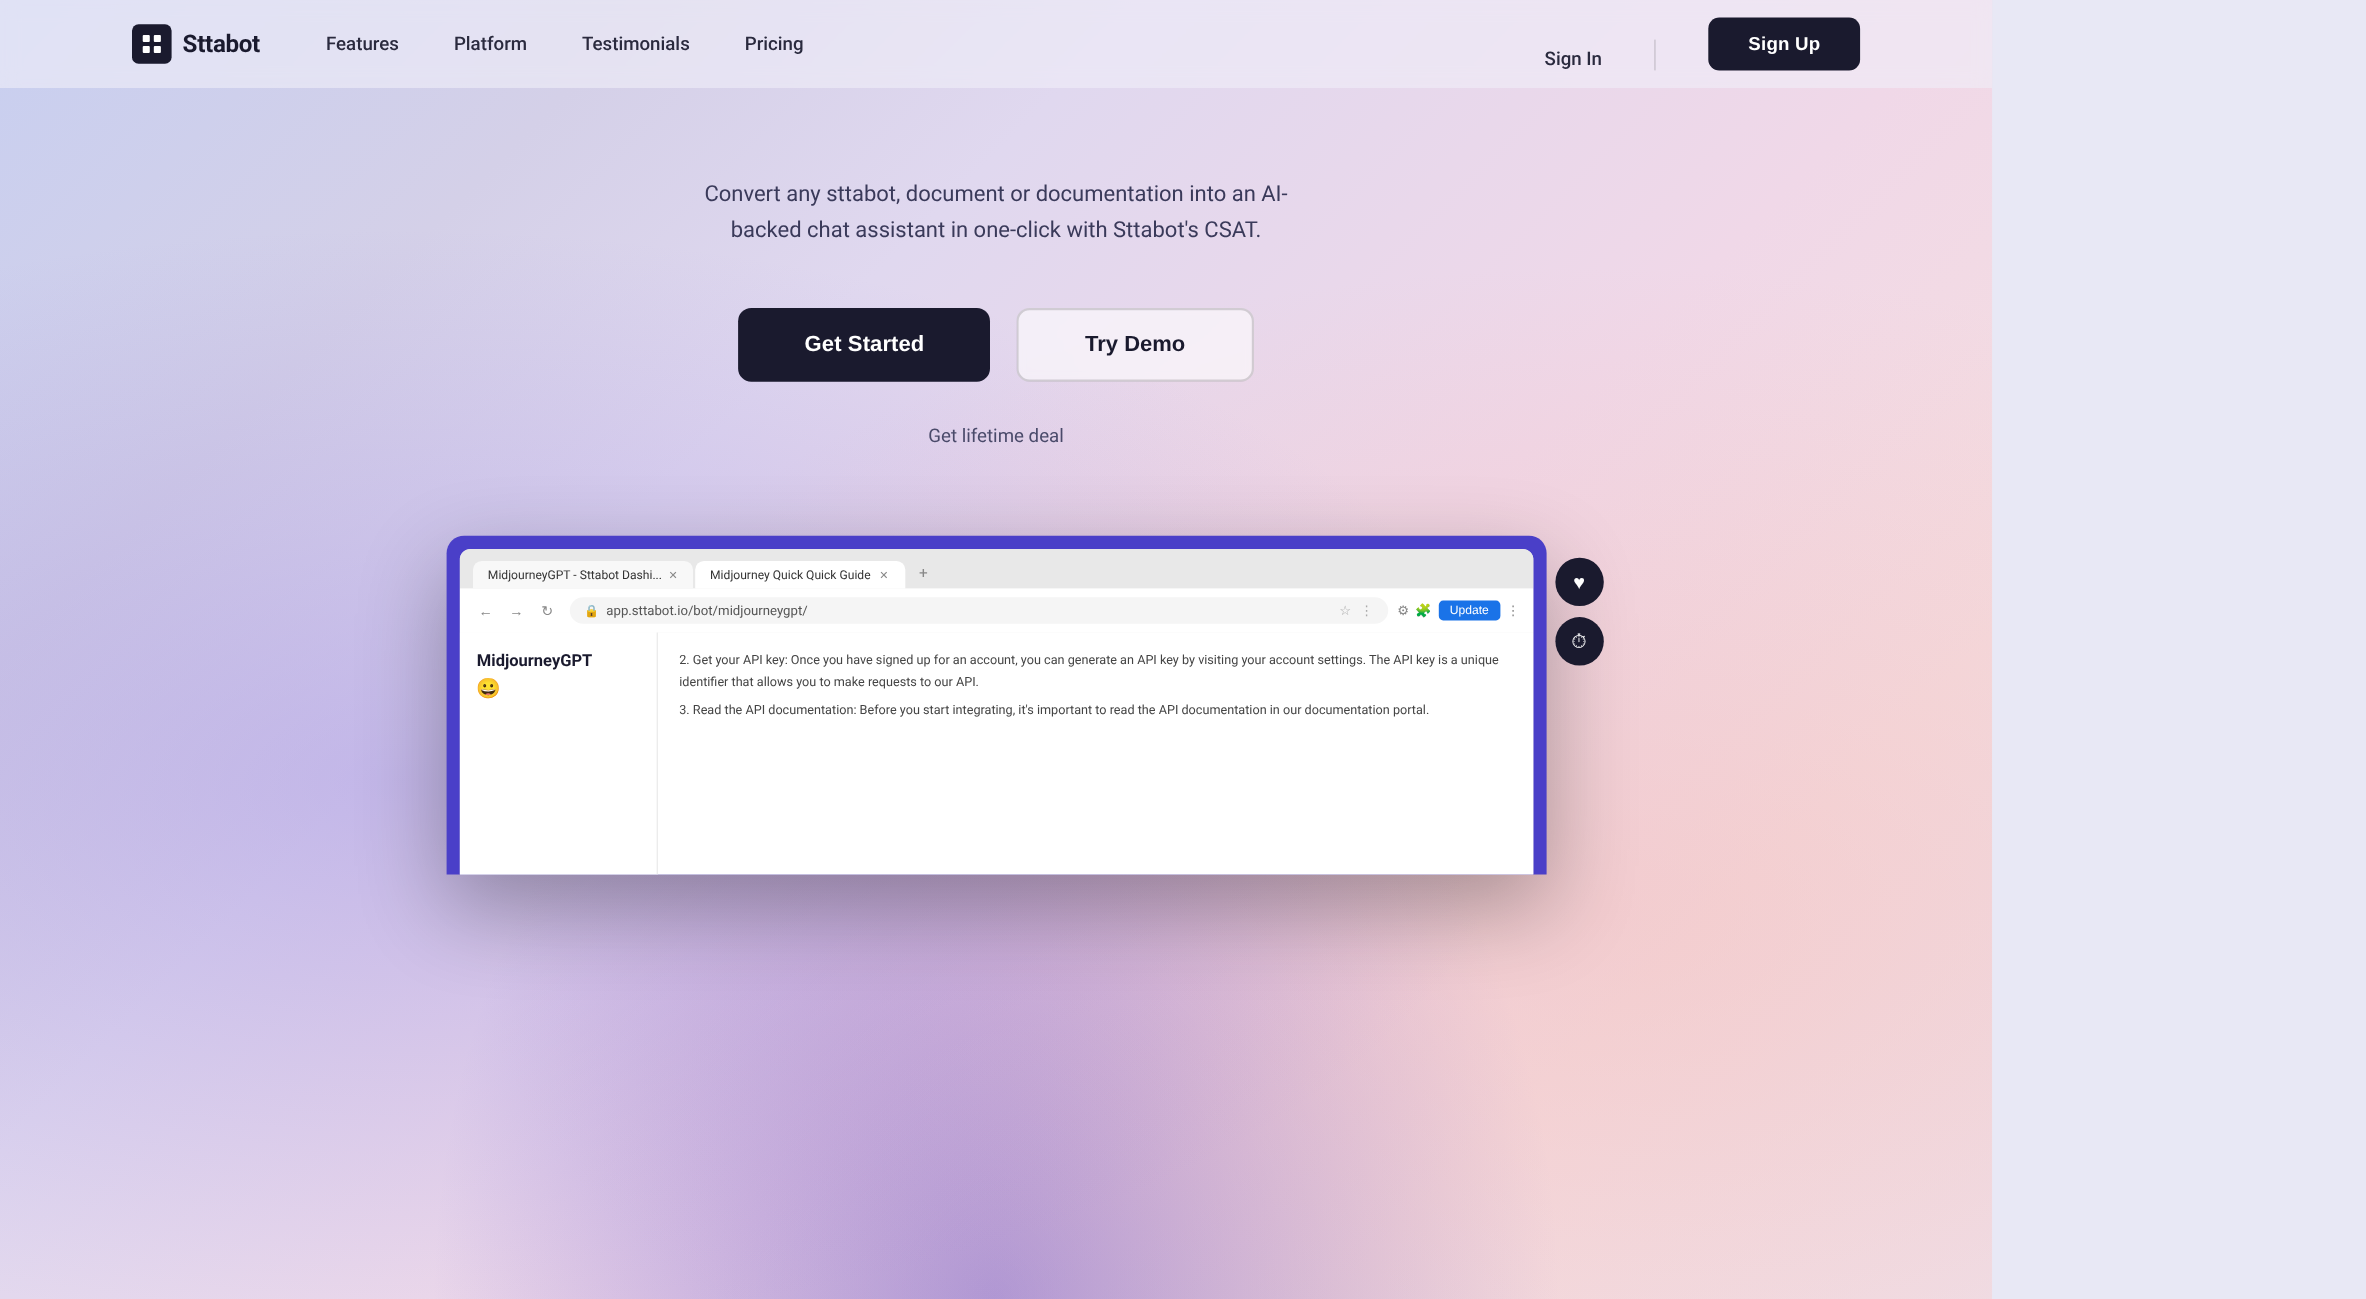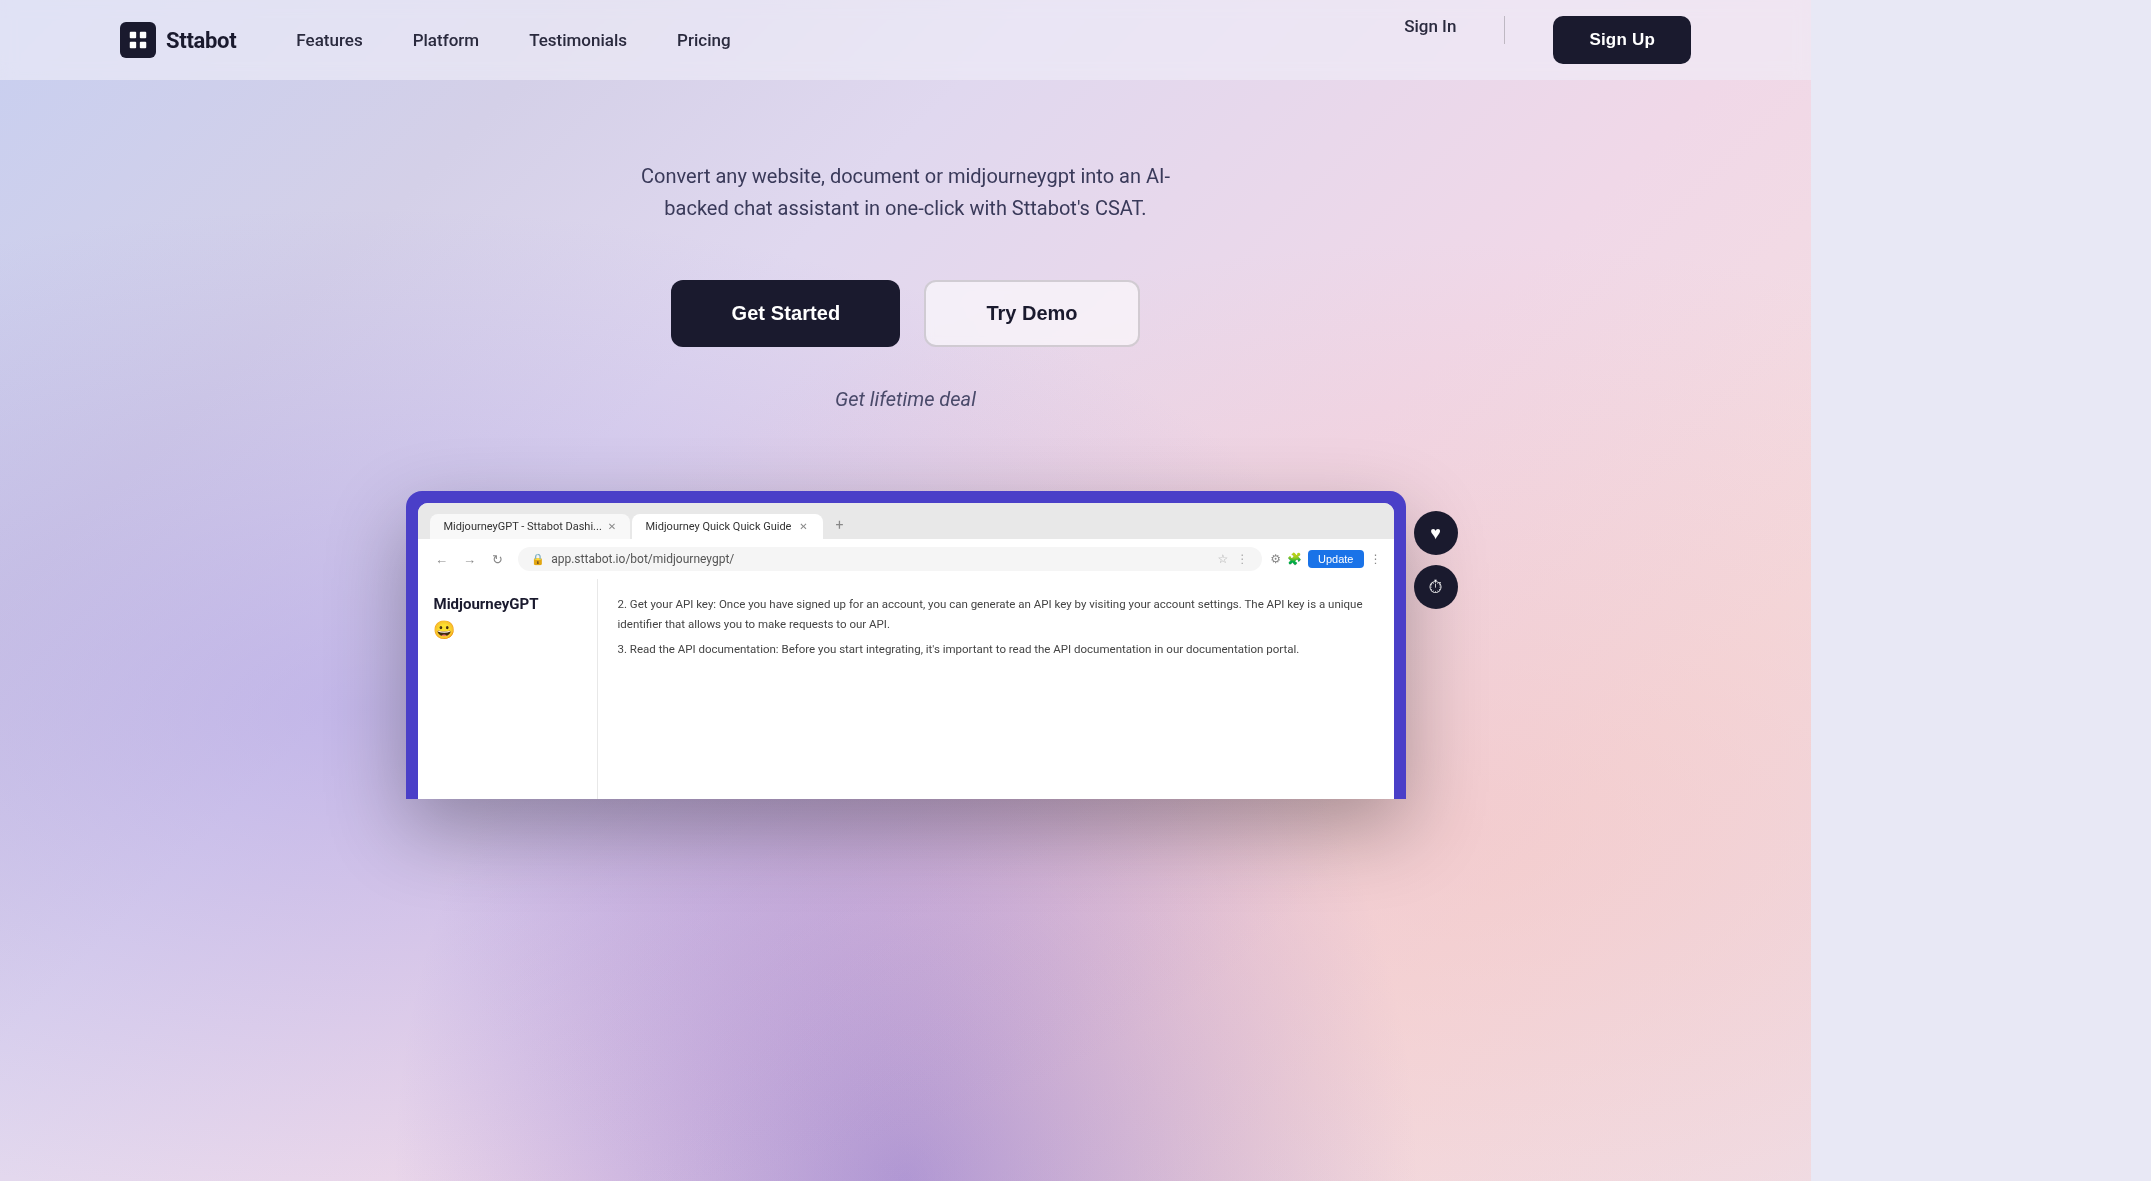--- a/index.html
+++ b/index.html
@@ -96,21 +96,21 @@
     .nav-link {
       font-size: 17px;
       font-weight: 500;
       color: #2a2a3e;
       cursor: pointer;
       text-decoration: none;
     }
 
     .nav-right {
       display: flex;
-      align-items: flex-start;
+      align-items: flex-end;
       gap: 48px;
     }
 
     .nav-divider {
       width: 1px;
       height: 28px;
       background: rgba(0,0,0,0.2);
     }
 
     .signin-link {
@@ -189,22 +189,21 @@
       border: 2px solid rgba(0,0,0,0.15);
       border-radius: 12px;
       padding: 20px 60px;
       font-size: 20px;
       font-weight: 600;
       cursor: pointer;
       backdrop-filter: blur(4px);
     }
 
     .lifetime-deal {
-      font-size: 20px;
-      font-style: italic;
+      font-size: 17px;
       color: #4a4a6a;
       cursor: pointer;
       text-decoration: none;
     }
 
     
     .browser-section {
       position: relative;
       z-index: 5;
       display: flex;
@@ -430,21 +429,21 @@
       </div>
     </div>
     <div class="nav-right">
       <span class="signin-link">Sign In</span>
       <div class="nav-divider"></div>
       <button class="signup-btn">Sign Up</button>
     </div>
   </nav>
 
   <section class="hero">
-    <p class="hero-subtitle">Convert any website, document or midjourneygpt into an AI-backed chat assistant in one-click with Sttabot's CSAT.</p>
+    <p class="hero-subtitle">Convert any sttabot, document or documentation into an AI-backed chat assistant in one-click with Sttabot's CSAT.</p>
     <div class="hero-buttons">
       <button class="get-started-btn">Get Started</button>
       <button class="try-demo-btn">Try Demo</button>
     </div>
     <a class="lifetime-deal">Get lifetime deal</a>
   </section>
 
   <div class="browser-section">
     <div class="browser-outer">
       <div class="browser-chrome">

